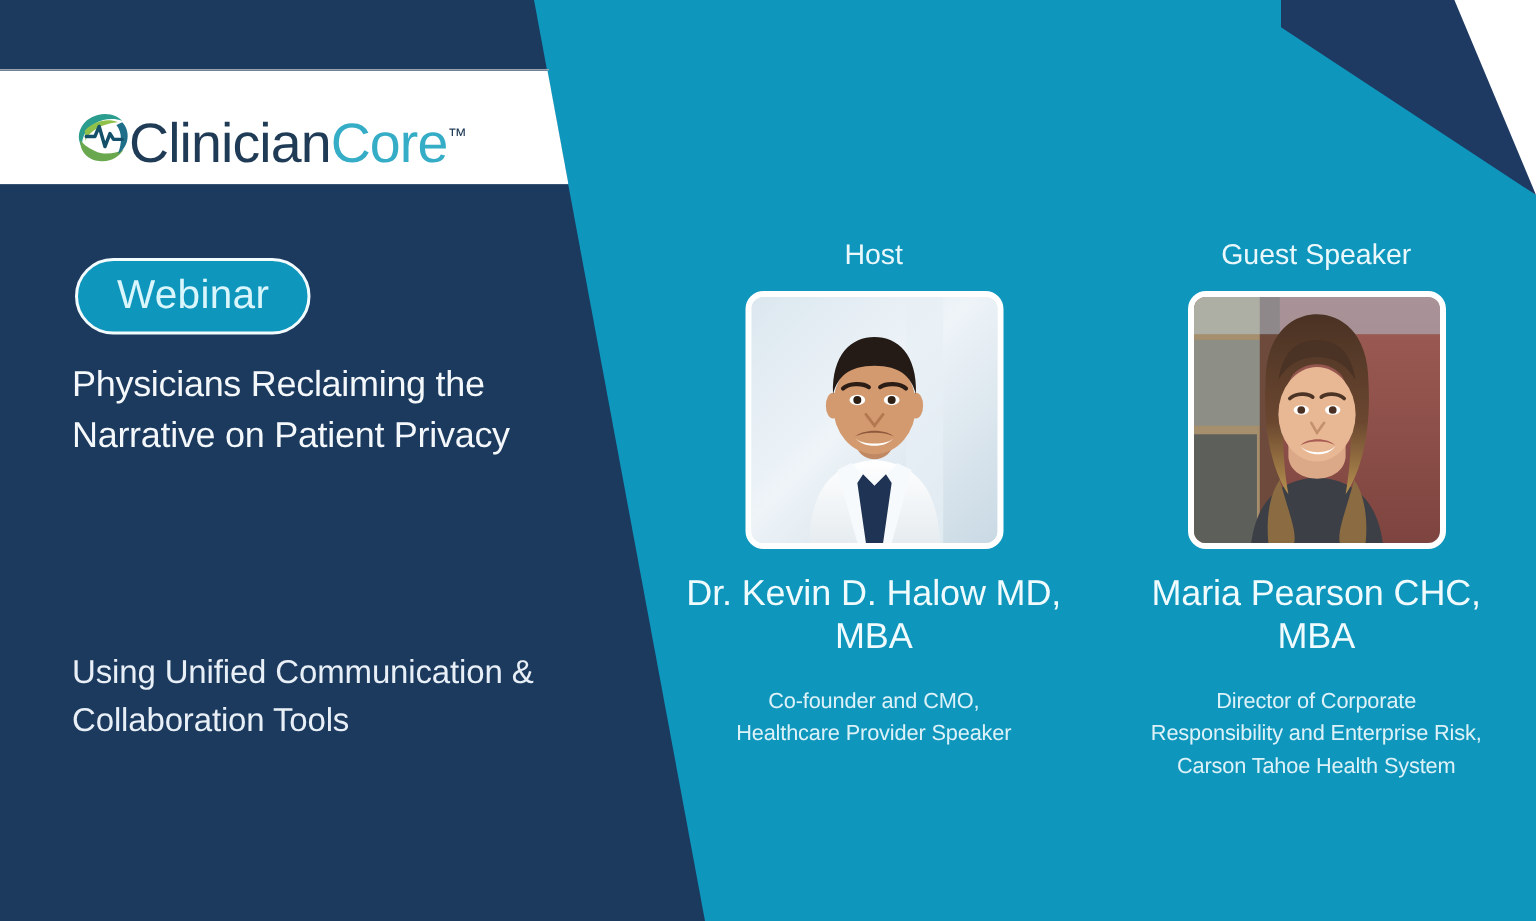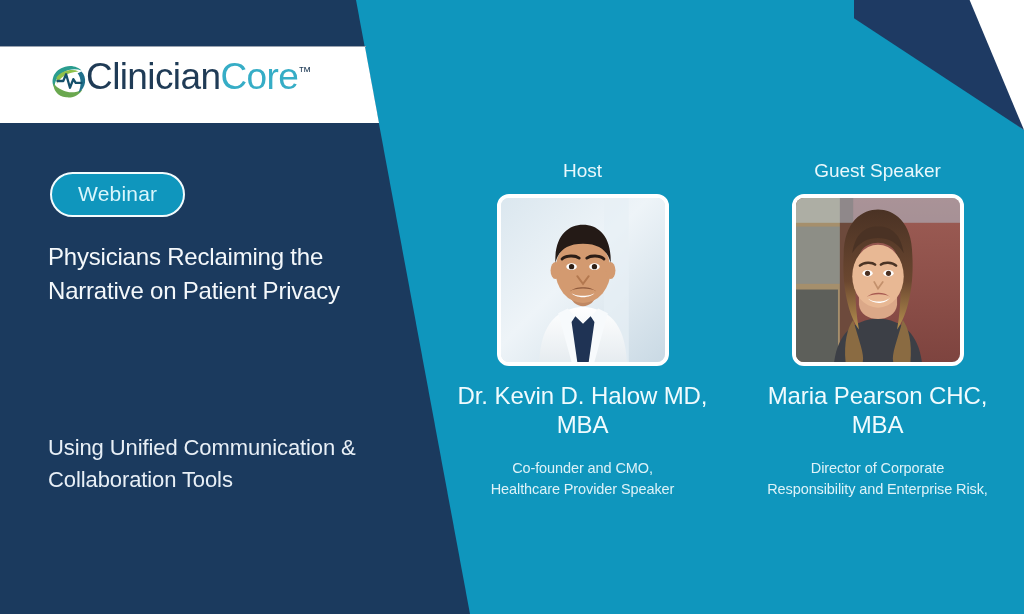--- a/index.html
+++ b/index.html
@@ -61,21 +61,21 @@
     width: 366px; height: 1px;
     background: #9aa3b0;
   }
 
   
   .logo {
     position: absolute;
     top: 58px;
     left: 46px;
     display: flex;
-    align-items: flex-start;
+    align-items: flex-end;
     height: 56px;
   }
   .logo-mark {
     width: 46px;
     height: 46px;
     margin-right: -6px;
     flex: none;
   }
   .logo-wordmark {
     font-size: 37px;
@@ -96,21 +96,21 @@
   
   .badge {
     position: absolute;
     top: 172px;
     left: 50px;
     padding: 9px 26px 11px;
     border: 2px solid #f2fbfd;
     border-radius: 999px;
     background: #0f96bd;
     color: #d9f6fc;
-    font-size: 21px;
+    font-size: 27px;
     letter-spacing: 0.2px;
     line-height: 1;
   }
 
   .headline {
     position: absolute;
     top: 240px;
     left: 48px;
     width: 350px;
     color: #f4f8fb;
@@ -291,17 +291,18 @@
           <path d="M74 104 C80 112, 94 112, 99 104 C94 110, 79 110, 74 104 Z" fill="#ffffff"></path>
           <path d="M74 104 C80 100, 94 100, 99 104 C93 98, 80 98, 74 104 Z" fill="#a85b52"></path>
           <path d="M60 128 C66 150, 72 164, 70 172 L52 172 C50 152, 54 136, 60 128 Z" fill="#8a6b42"></path>
           <path d="M112 128 C106 150, 100 164, 102 172 L120 172 C122 152, 118 136, 112 128 Z" fill="#8a6b42"></path>
         </svg>
       </div>
       <div class="speaker-name">Maria Pearson CHC, MBA</div>
       <div class="speaker-title">
         <div>Director of Corporate</div>
         <div>Responsibility and Enterprise Risk,</div>
+        <div>Carson Tahoe Health System</div>
       </div>
     </div>
 
   </div>
 </div>
 
 </body></html>

